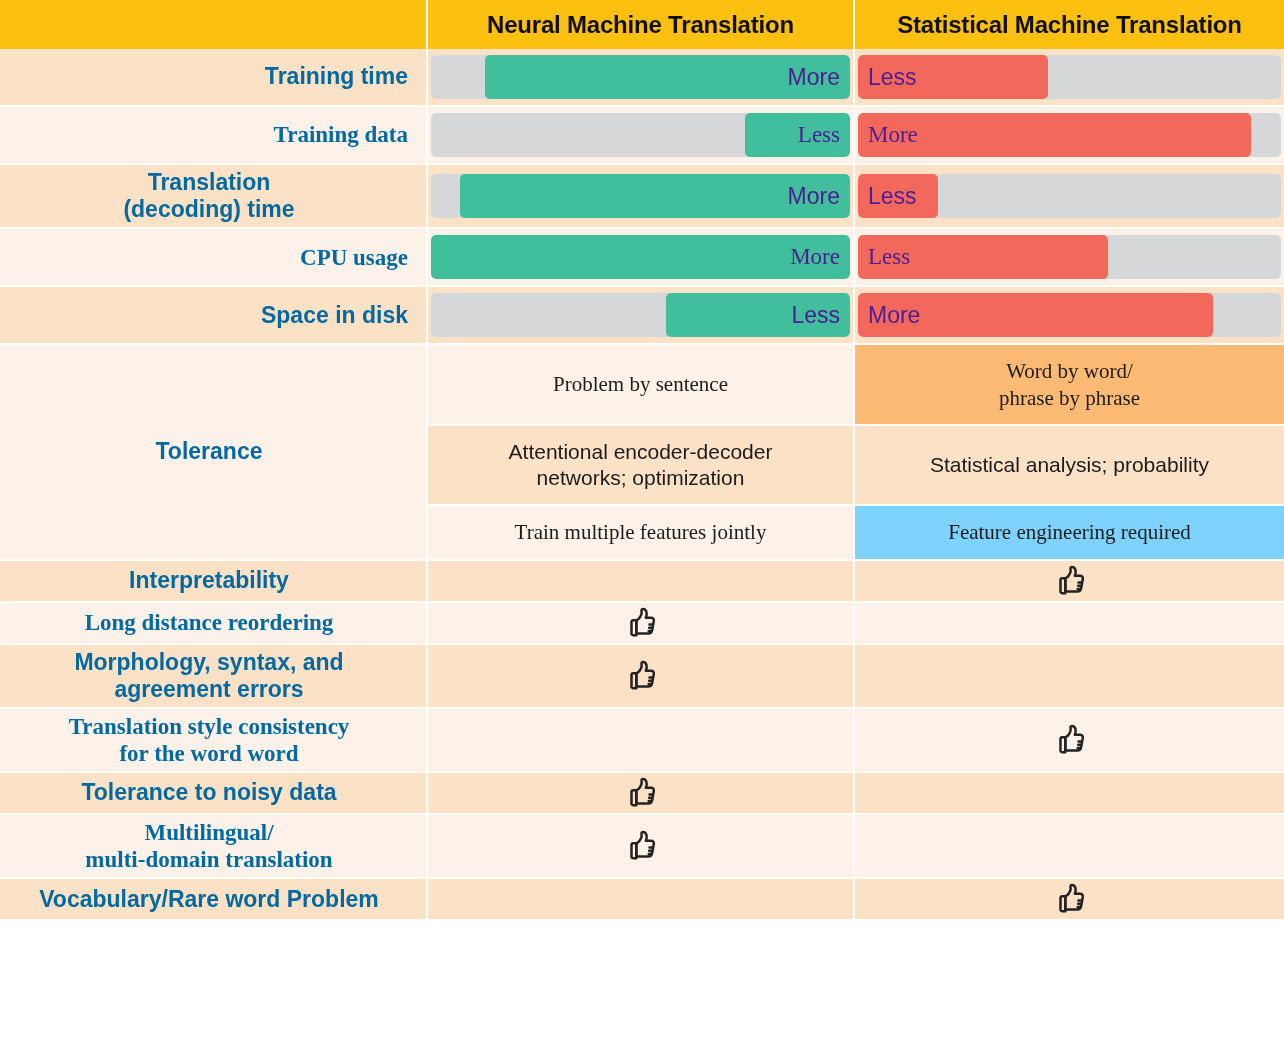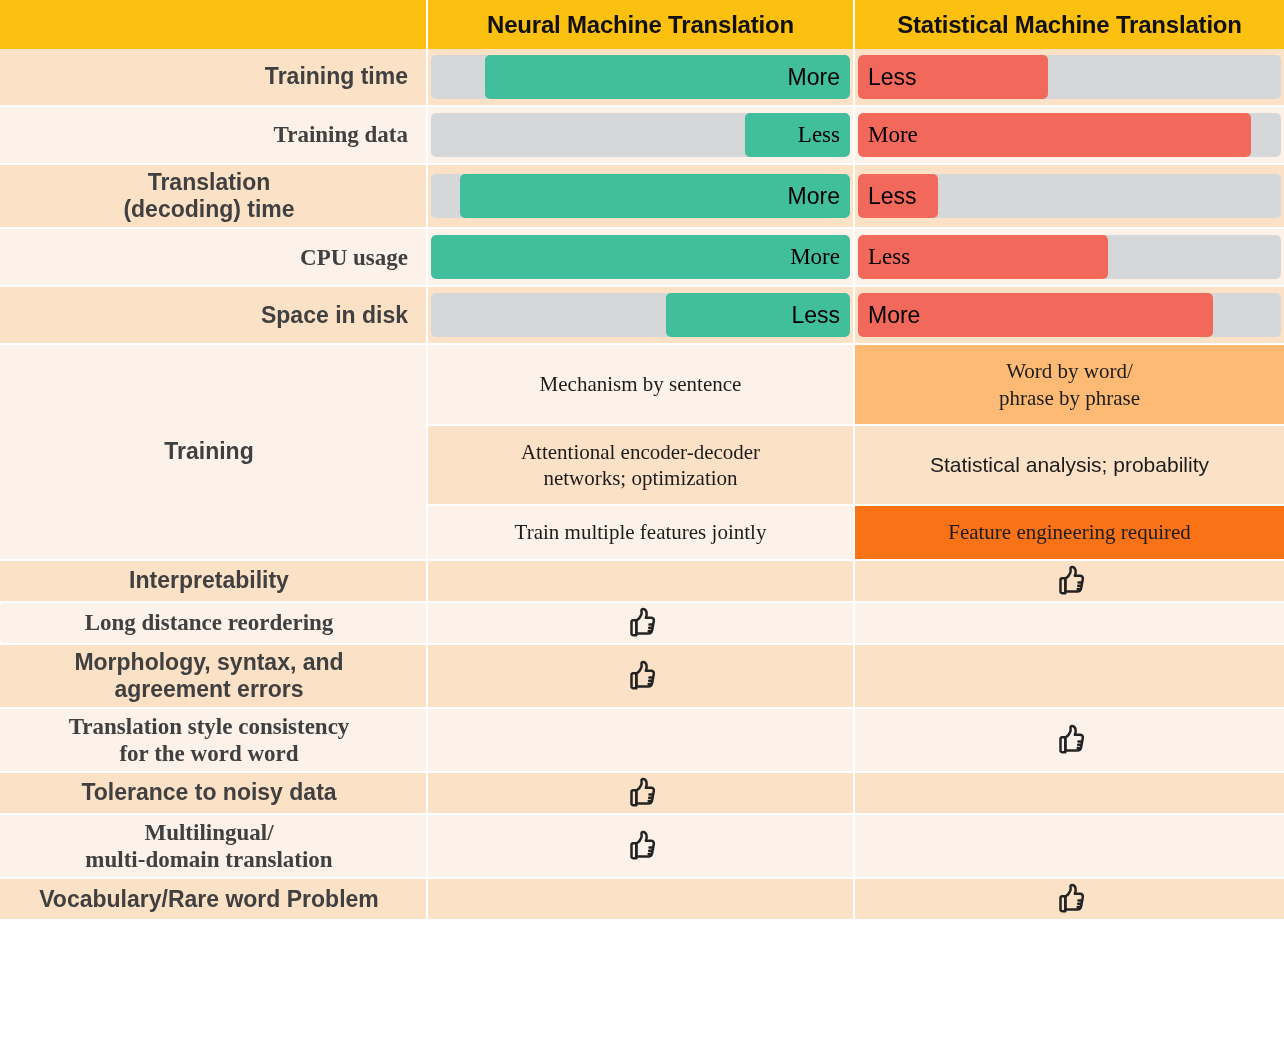--- a/index.html
+++ b/index.html
@@ -50,21 +50,21 @@
   }
   td.nb-right { border-right: none; }
 
   .bg-peach { background: #FBE1C6; }
   .bg-light { background: #FDF2E9; font-family: Liberation Serif, serif; }
 
   
   .rlabel {
     font-weight: bold;
     font-size: 23px;
-    color: #404040;
+    color: #0369a1;
     text-align: center;
     line-height: 1.18;
     padding: 4px 18px 4px 10px;
   }
   .rlabel.right { text-align: right; }
 
   
   .track {
     position: relative;
     height: 44px;
@@ -77,21 +77,21 @@
 
   .bar {
     position: absolute;
     top: 0;
     bottom: 0;
     border-radius: 5px;
     display: flex;
     align-items: center;
     box-sizing: border-box;
     font-size: 23px;
-    color: #000000;
+    color: #4c1d95;
   }
   .bar.green {
     background: #41BE9B;
     right: 0;
     justify-content: flex-end;
     padding-right: 10px;
   }
   .bar.red {
     background: #F2695C;
     left: 0;
@@ -230,37 +230,37 @@
     <td class="bg-peach track-wrap nb-right" style="background: rgb(251, 225, 198);">
       <div class="track" style="background: rgb(214, 215, 217);">
         <div class="bar red" id="b-smt-4" style="width: 84%; background: rgb(242, 105, 92);">
           <span>More</span>
         </div>
       </div>
     </td>
   </tr>
 
   <tr>
-    <td class="mech-label-cell rlabel" rowspan="3" style="background: rgb(253, 242, 233);">Training</td>
-    <td class="mech-sub bg-light" style="background: rgb(253, 242, 233);">Mechanism by sentence</td>
+    <td class="mech-label-cell rlabel" rowspan="3" style="background: rgb(253, 242, 233);">Tolerance</td>
+    <td class="mech-sub bg-light" style="background: rgb(253, 242, 233);">Problem by sentence</td>
     <td class="mech-sub bg-light nb-right" style="background: #fdba74;">
       <div>Word by word/</div>
       <div>phrase by phrase</div>
     </td>
   </tr>
   <tr>
-    <td class="mech-sub bg-peach" style="background: rgb(251, 225, 198); font-family: Liberation Serif, serif;">
+    <td class="mech-sub bg-peach" style="background: rgb(251, 225, 198);">
       <div>Attentional encoder-decoder</div>
       <div>networks; optimization</div>
     </td>
     <td class="mech-sub bg-peach nb-right" style="background: rgb(251, 225, 198);">Statistical analysis; probability</td>
   </tr>
   <tr>
     <td class="mech-sub bg-light" style="background: rgb(253, 242, 233);">Train multiple features jointly</td>
-    <td class="mech-sub bg-light nb-right" style="background: #f97316;">Feature engineering required</td>
+    <td class="mech-sub bg-light nb-right" style="background: #7dd3fc;">Feature engineering required</td>
   </tr>
 
   <tr>
     <td class="bg-peach rlabel" style="background: rgb(251, 225, 198);">Interpretability</td>
     <td class="bg-peach thumb-cell" style="background: rgb(251, 225, 198);"></td>
     <td class="bg-peach thumb-cell nb-right" style="background: rgb(251, 225, 198);">
       <span class="thumb">
         <svg viewBox="0 0 24 24" width="40" height="40" fill="none" stroke="#232323" stroke-width="1.5" stroke-linejoin="round" stroke-linecap="round">
           <path d="M7.2 10.3h2.0v9.0H7.2a0.9 0.9 0 0 1-0.9-0.9v-7.2a0.9 0.9 0 0 1 0.9-0.9z"></path>
           <path d="M9.2 10.6c1.5-1.0 2.6-2.3 3.0-3.6 0.3-0.9 0.2-1.7 0.1-2.3-0.1-0.6 0.3-1.1 0.9-1.1 0.9 0 1.8 0.8 2.1 1.9 0.3 1.2 0.0 2.4-0.4 3.4h3.2c1.0 0 1.8 0.8 1.6 1.7l-1.0 5.6c-0.2 1.2-1.2 2.1-2.4 2.1H9.2z"></path>

